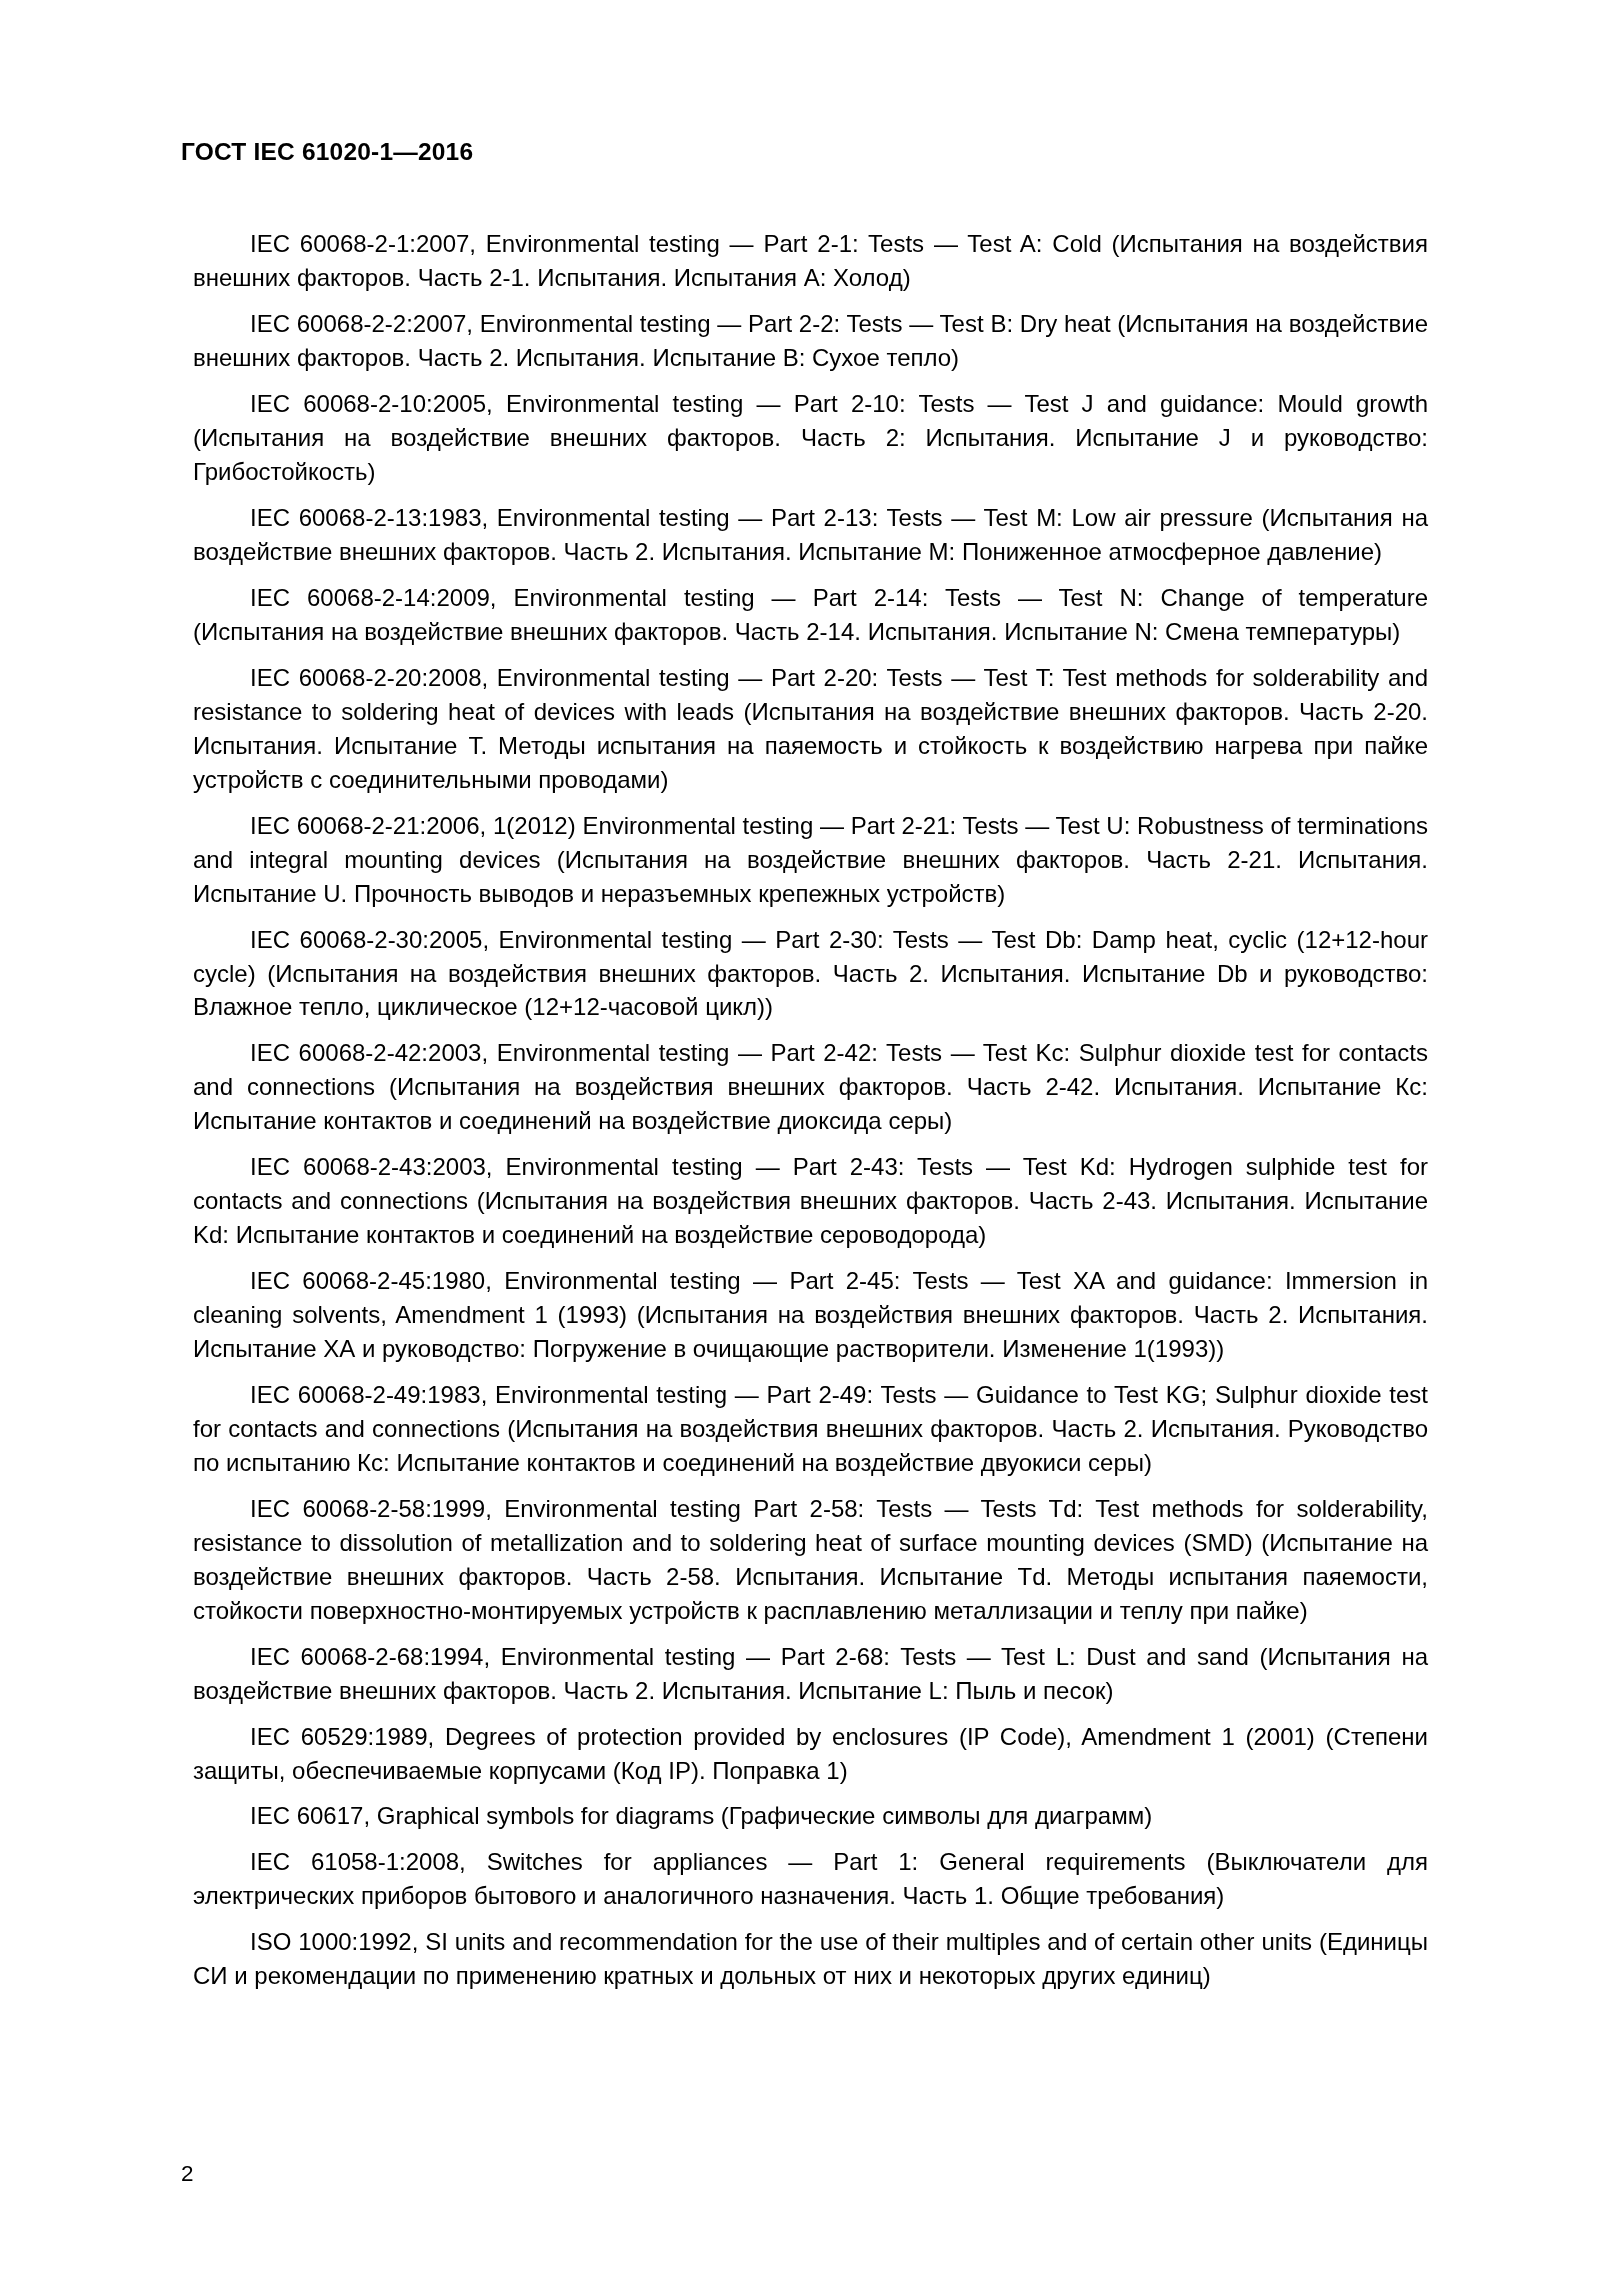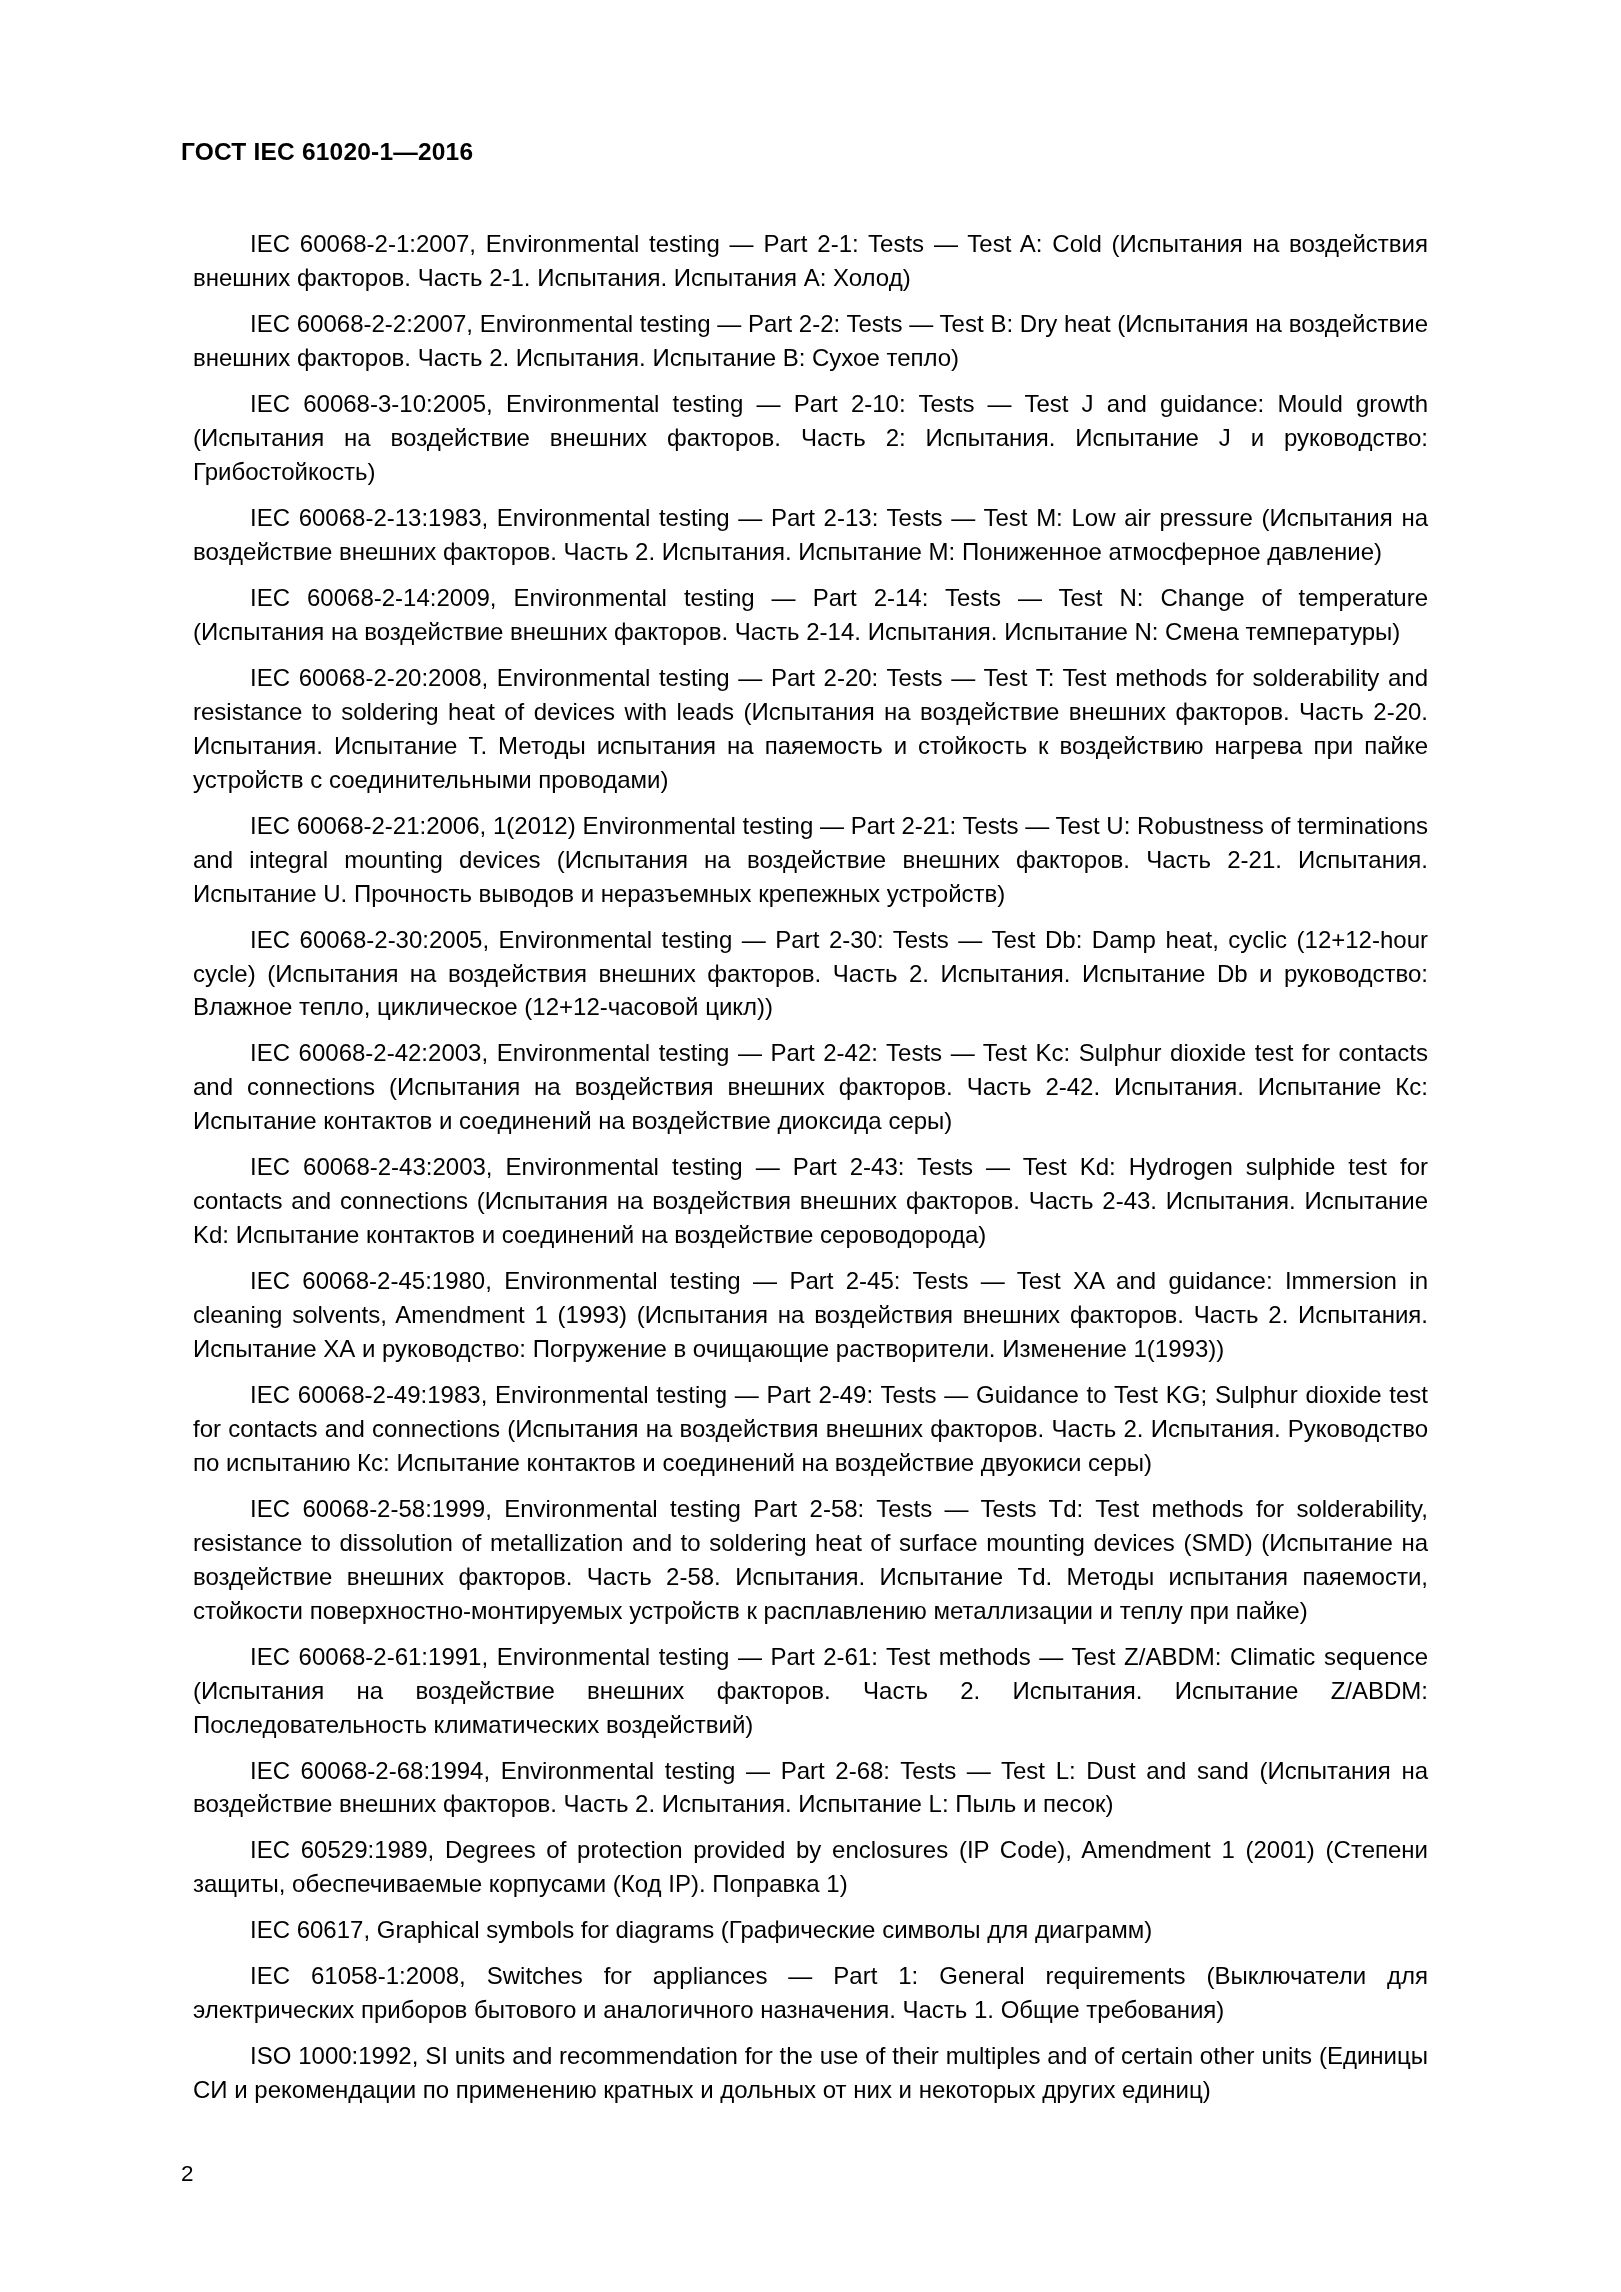--- a/index.html
+++ b/index.html
@@ -51,32 +51,31 @@
 </head>
 <body>
 
 <div class="page">
 
   <div class="header">ГОСТ IEC 61020-1—2016</div>
 
   <div class="body-text">
     <p class="para">IEC 60068-2-1:2007, Environmental testing — Part 2-1: Tests — Test A: Cold (Испытания на воздействия внешних факторов. Часть 2-1. Испытания. Испытания А: Холод)</p>
     <p class="para">IEC 60068-2-2:2007, Environmental testing — Part 2-2: Tests — Test B: Dry heat (Испытания на воздействие внешних факторов. Часть 2. Испытания. Испытание В: Сухое тепло)</p>
-    <p class="para">IEC 60068-3-10:2005, Environmental testing — Part 2-10: Tests — Test J and guidance: Mould growth (Испытания на воздействие внешних факторов. Часть 2: Испытания. Испытание J и руководство: Грибостойкость)</p>
+    <p class="para">IEC 60068-2-10:2005, Environmental testing — Part 2-10: Tests — Test J and guidance: Mould growth (Испытания на воздействие внешних факторов. Часть 2: Испытания. Испытание J и руководство: Грибостойкость)</p>
     <p class="para">IEC 60068-2-13:1983, Environmental testing — Part 2-13: Tests — Test M: Low air pressure (Испытания на воздействие внешних факторов. Часть 2. Испытания. Испытание М: Пониженное атмосферное давление)</p>
     <p class="para">IEC 60068-2-14:2009, Environmental testing — Part 2-14: Tests — Test N: Change of temperature (Испытания на воздействие внешних факторов. Часть 2-14. Испытания. Испытание N: Смена температуры)</p>
     <p class="para">IEC 60068-2-20:2008, Environmental testing — Part 2-20: Tests — Test T: Test methods for solderability and resistance to soldering heat of devices with leads (Испытания на воздействие внешних факторов. Часть 2-20. Испытания. Испытание Т. Методы испытания на паяемость и стойкость к воздействию нагрева при пайке устройств с соединительными проводами)</p>
     <p class="para">IEC 60068-2-21:2006, 1(2012) Environmental testing — Part 2-21: Tests — Test U: Robustness of terminations and integral mounting devices (Испытания на воздействие внешних факторов. Часть 2-21. Испытания. Испытание U. Прочность выводов и неразъемных крепежных устройств)</p>
     <p class="para">IEC 60068-2-30:2005, Environmental testing — Part 2-30: Tests — Test Db: Damp heat, cyclic (12+12-hour cycle) (Испытания на воздействия внешних факторов. Часть 2. Испытания. Испытание Db и руководство: Влажное тепло, циклическое (12+12-часовой цикл))</p>
     <p class="para">IEC 60068-2-42:2003, Environmental testing — Part 2-42: Tests — Test Kc: Sulphur dioxide test for contacts and connections (Испытания на воздействия внешних факторов. Часть 2-42. Испытания. Испытание Кс: Испытание контактов и соединений на воздействие диоксида серы)</p>
     <p class="para">IEC 60068-2-43:2003, Environmental testing — Part 2-43: Tests — Test Kd: Hydrogen sulphide test for contacts and connections (Испытания на воздействия внешних факторов. Часть 2-43. Испытания. Испытание Kd: Испытание контактов и соединений на воздействие сероводорода)</p>
     <p class="para">IEC 60068-2-45:1980, Environmental testing — Part 2-45: Tests — Test XA and guidance: Immersion in cleaning solvents, Amendment 1 (1993) (Испытания на воздействия внешних факторов. Часть 2. Испытания. Испытание ХА и руководство: Погружение в очищающие растворители. Изменение 1(1993))</p>
     <p class="para">IEC 60068-2-49:1983, Environmental testing — Part 2-49: Tests — Guidance to Test KG; Sulphur dioxide test for contacts and connections (Испытания на воздействия внешних факторов. Часть 2. Испытания. Руководство по испытанию Кс: Испытание контактов и соединений на воздействие двуокиси серы)</p>
     <p class="para">IEC 60068-2-58:1999, Environmental testing Part 2-58: Tests — Tests Td: Test methods for solderability, resistance to dissolution of metallization and to soldering heat of surface mounting devices (SMD) (Испытание на воздействие внешних факторов. Часть 2-58. Испытания. Испытание Td. Методы испытания паяемости, стойкости поверхностно-монтируемых устройств к расплавлению металлизации и теплу при пайке)</p>
-    <p class="para">IEC 60068-2-61:1991, Environmental testing — Part 2-61: Test methods — Test Z/ABDM: Climatic sequence (Испытания на воздействие внешних факторов. Часть 2. Испытания. Испытание Z/ABDM: Последовательность климатических воздействий)</p>
     <p class="para">IEC 60068-2-68:1994, Environmental testing — Part 2-68: Tests — Test L: Dust and sand (Испытания на воздействие внешних факторов. Часть 2. Испытания. Испытание L: Пыль и песок)</p>
     <p class="para">IEC 60529:1989, Degrees of protection provided by enclosures (IP Code), Amendment 1 (2001) (Степени защиты, обеспечиваемые корпусами (Код IP). Поправка 1)</p>
     <p class="para">IEC 60617, Graphical symbols for diagrams (Графические символы для диаграмм)</p>
     <p class="para">IEC 61058-1:2008, Switches for appliances — Part 1: General requirements (Выключатели для электрических приборов бытового и аналогичного назначения. Часть 1. Общие требования)</p>
     <p class="para">ISO 1000:1992, SI units and recommendation for the use of their multiples and of certain other units (Единицы СИ и рекомендации по применению кратных и дольных от них и некоторых других единиц)</p>
   </div>
 
   <div class="footer">2</div>
 
 </div>

